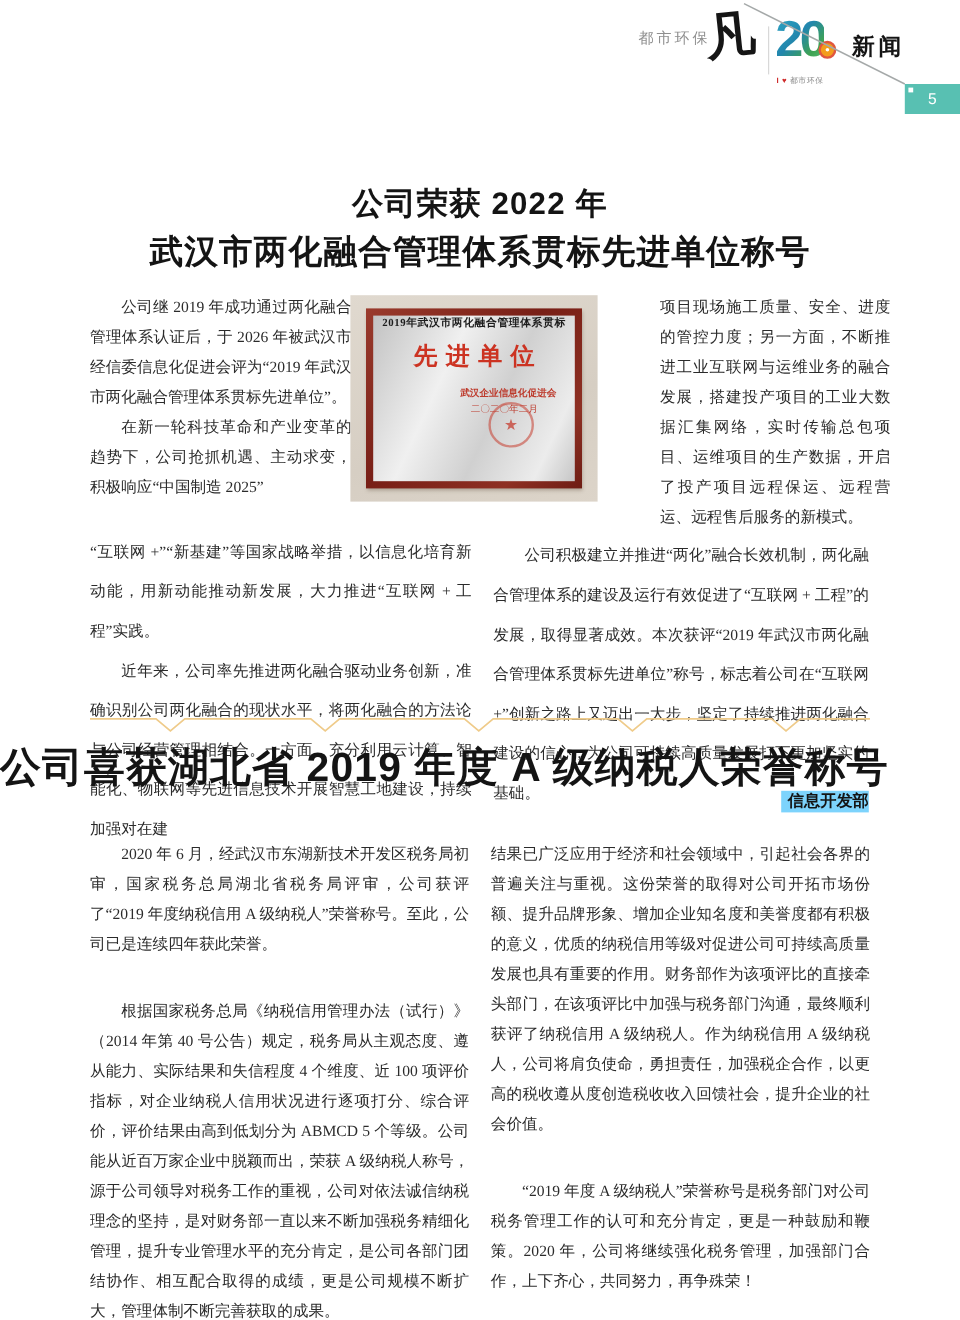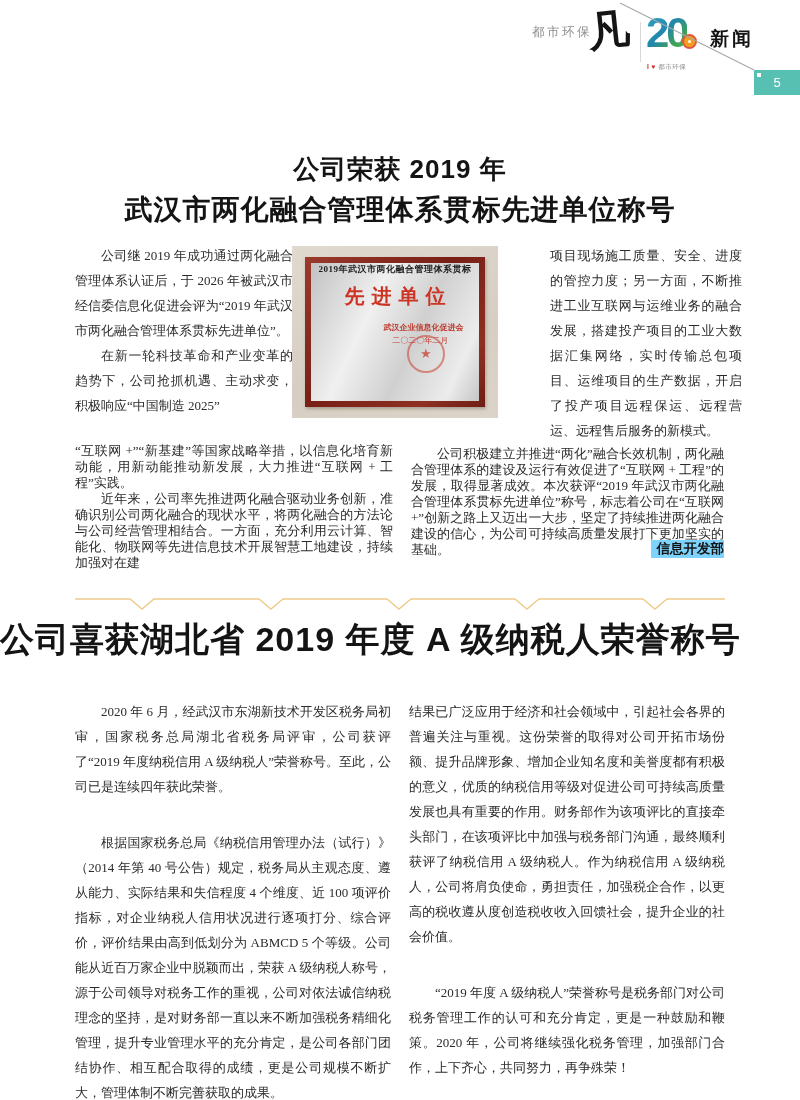--- a/index.html
+++ b/index.html
@@ -42,21 +42,21 @@
     font-family:"Liberation Sans","DejaVu Sans",sans-serif; color:#141414; font-weight:bold;
     font-size:34px; letter-spacing:1px; }
   
   .a1-body { position:absolute; left:75px; top:243px; width:650px; height:355px; }
   .a1-body p { text-align:justify; font-size:13px; line-height:25px; }
   .blk { position:absolute; }
   .blk-lt { left:0; top:0; width:218px; height:200px; overflow:hidden; }
   .blk-rt { left:475px; top:0; width:192px; height:200px; overflow:hidden; }
   .blk-lb { left:0; top:200px; width:318px; }
   .blk-rb { left:336px; top:203px; width:313px; }
-  .blk-lb p, .blk-rb p { line-height:16px; }
+  .blk-lb p, .blk-rb p { line-height:33px; }
   .ind { text-indent:2em; }
   .sig-inline { position:absolute; right:0; bottom:0; font-family:"Liberation Sans","DejaVu Sans",sans-serif;
     font-weight:bold; font-size:13.5px; color:#141414; background:#7dd3fc; padding-left:6px; }
   
   .plaque { position:absolute; left:217px; top:3px; width:206px; height:172px;
     background:linear-gradient(160deg,#e0d9cf 0%,#d6cec3 60%,#dcd4c9 100%); padding:11px 13px; }
   .plq-frame { width:100%; height:100%;
     background:linear-gradient(135deg,#9a3a2c 0%,#781f16 45%,#8e3023 80%,#6e1d14 100%);
     padding:6px; box-shadow:1px 2px 3px rgba(90,70,50,.35); }
   .plq-plate { position:relative; width:100%; height:100%; text-align:center; overflow:hidden;
@@ -93,21 +93,21 @@
   <svg class="hdr-diag">
     <line x1="620" y1="3" x2="754" y2="70" stroke="#a5a9a9" stroke-width="1.2"></line>
   </svg>
   <div class="hdr-section">新闻</div>
   <div class="page-tab">
     <span class="sq"></span>
     <span class="num">5</span>
   </div>
 
   <h1 class="a1-title">
-    <div class="l1">公司荣获 2019 年</div>
+    <div class="l1">公司荣获 2022 年</div>
     <div class="l2">武汉市两化融合管理体系贯标先进单位称号</div>
   </h1>
 
   <div class="a1-body">
 
     <div class="blk blk-lt">
       <p class="ind">公司继 2019 年成功通过两化融合管理体系认证后，于 2026 年被武汉市经信委信息化促进会评为“2019 年武汉市两化融合管理体系贯标先进单位”。</p>
       <p class="ind">在新一轮科技革命和产业变革的趋势下，公司抢抓机遇、主动求变，积极响应“中国制造 2025”</p>
     </div>
 

